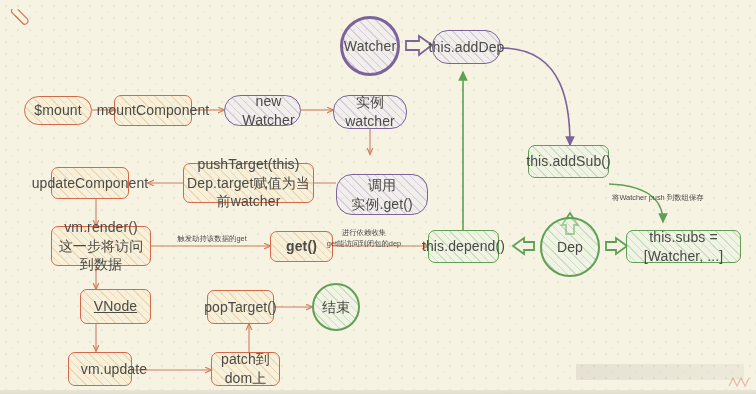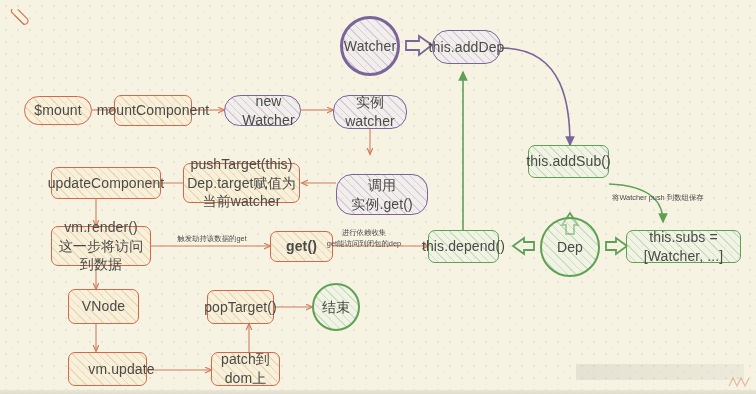--- a/index.html
+++ b/index.html
@@ -190,26 +190,26 @@
 
   <div class="node green" style="left:528px;top:145px;width:81px;height:33px;">
     <span class="lbl">this.addSub()</span>
   </div>
 
   <div class="node purple" style="left:336px;top:174px;width:92px;height:41px;text-align:center;">
     <span class="lbl">调用
 实例.get()</span>
   </div>
 
-  <div class="node orange" style="left:183px;top:163px;width:117px;height:40px;">
+  <div class="node orange" style="left:183px;top:163px;width:131px;height:40px;">
     <span class="lbl">pushTarget(this)
 Dep.target赋值为当前watcher</span>
   </div>
 
-  <div class="node orange" style="left:51px;top:167px;width:110px;height:32px;justify-content:center;">
+  <div class="node orange" style="left:51px;top:167px;width:78px;height:32px;justify-content:center;">
     <span class="lbl">updateComponent</span>
   </div>
 
   <div class="node orange" style="left:51px;top:226px;width:100px;height:40px;">
     <span class="lbl">vm.render()
 这一步将访问到数据</span>
   </div>
 
   <div class="node orange" style="left:270px;top:231px;width:63px;height:31px;font-weight:bold;">
     <span class="lbl">get()</span>
@@ -220,25 +220,25 @@
   </div>
 
   <div class="node green circle" style="left:540px;top:217px;width:60px;height:60px;">
     <span class="lbl">Dep</span>
   </div>
 
   <div class="node green" style="left:626px;top:230px;width:115px;height:33px;">
     <span class="lbl">this.subs = [Watcher, ...]</span>
   </div>
 
-  <div class="node orange" style="left:68px;top:289px;width:71px;height:35px;">
+  <div class="node orange" style="left:80px;top:289px;width:71px;height:35px;text-decoration:underline;">
     <span class="lbl">VNode</span>
   </div>
 
-  <div class="node orange" style="left:68px;top:352px;width:79px;height:34px;padding-left:28px;">
+  <div class="node orange" style="left:68px;top:352px;width:64px;height:34px;padding-left:28px;">
     <span class="lbl">vm.update</span>
   </div>
 
   <div class="node orange" style="left:207px;top:290px;width:67px;height:34px;">
     <span class="lbl">popTarget()</span>
   </div>
 
   <div class="node orange" style="left:211px;top:352px;width:69px;height:34px;">
     <span class="lbl">patch到dom上</span>
   </div>

